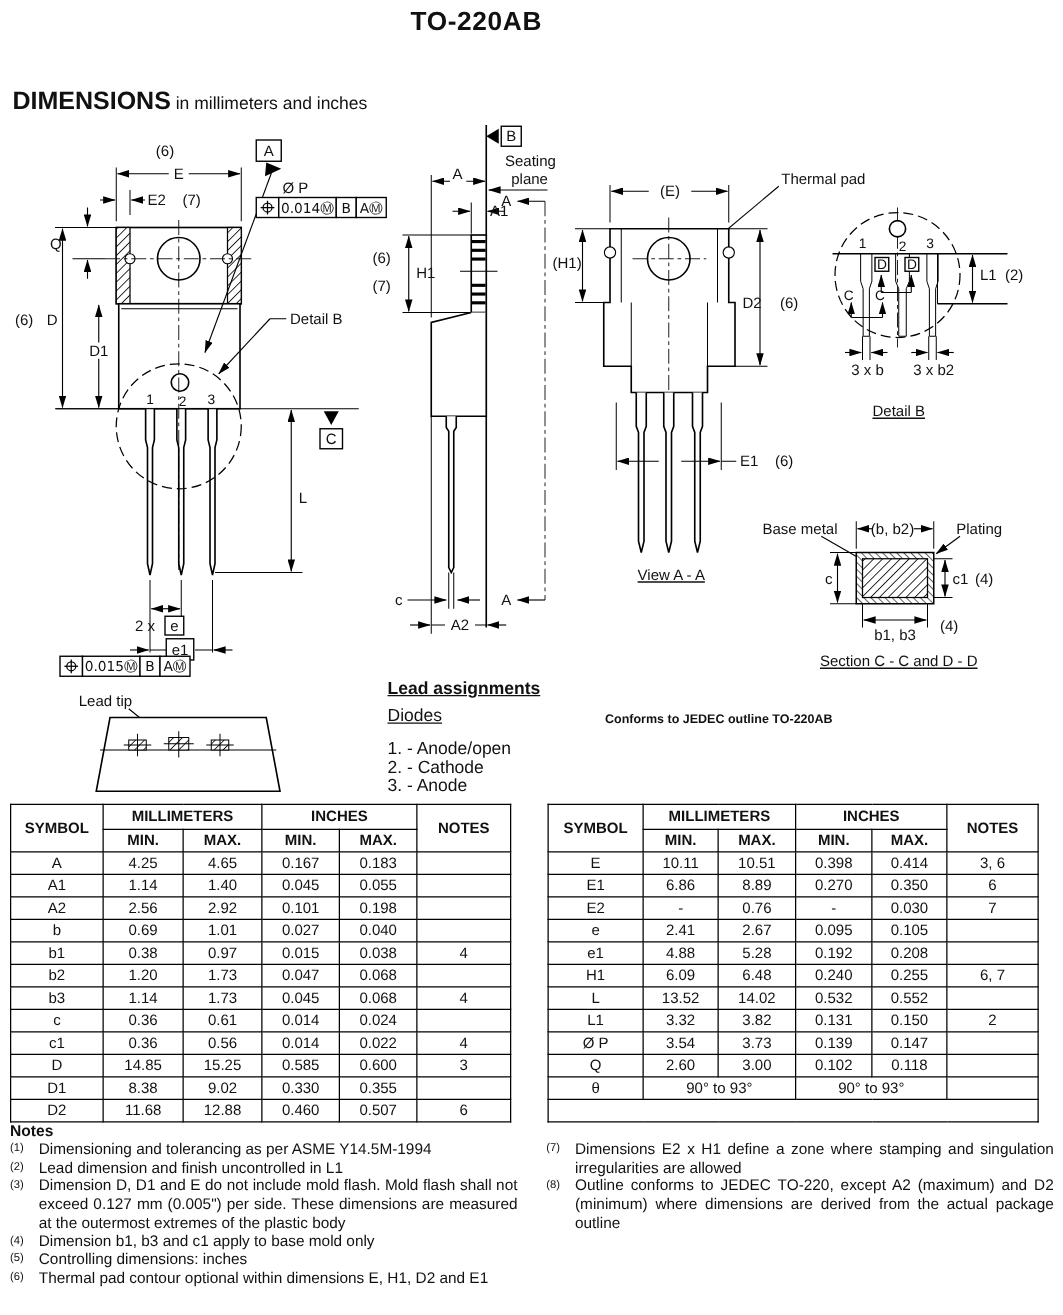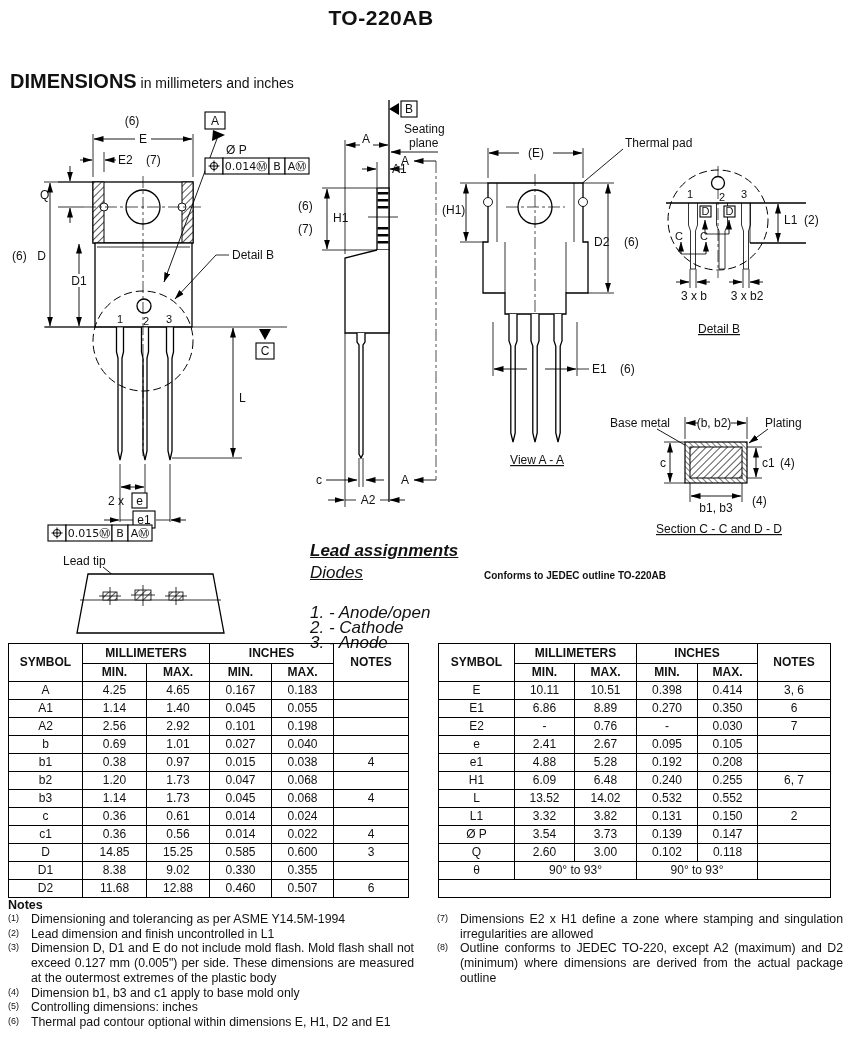--- a/index.html
+++ b/index.html
@@ -16,23 +16,23 @@
   .mid{text-anchor:middle;} .end{text-anchor:end;}
   .ul{text-decoration:underline;}
   .s{stroke:#000;stroke-width:1.3;fill:none;}
   .sw{stroke:#000;stroke-width:1.3;fill:#fff;}
   .t1{stroke:#000;stroke-width:.8;fill:none;}
   .dm{stroke:#000;stroke-width:.9;fill:none;marker-start:url(#ar);marker-end:url(#ar);}
   .de{stroke:#000;stroke-width:.9;fill:none;marker-end:url(#ar);}
   .cl{stroke:#000;stroke-width:.7;fill:none;stroke-dasharray:12 3 3 3;}
   .dc{stroke:#000;stroke-width:1;fill:none;stroke-dasharray:8 4;}
   .bx{fill:#fff;stroke:#000;stroke-width:1.1;}
-  .lead-block{position:absolute;left:310px;top:543px;font-size:17px;line-height:15px;font-style:italic;}
+  .lead-block{position:absolute;left:310px;top:543px;font-size:14px;line-height:15px;}
   .lead-block .la-title{font-weight:bold;text-decoration:underline;margin-bottom:7px;}
-  .lead-block .la-sub{text-decoration:underline;margin-bottom:25px;}
+  .lead-block .la-sub{text-decoration:underline;margin-bottom:11px;}
   .conforms{position:absolute;left:484px;top:570px;font-size:10px;font-weight:bold;}
   .dtable{position:absolute;border-collapse:collapse;table-layout:fixed;}
   .dtable th,.dtable td{border:1.2px solid #000;font-size:12px;text-align:center;
        padding:0;height:17px;line-height:1.05;overflow:hidden;}
   .dtable th{font-weight:bold;font-size:12px;}
   #left-table{left:8px;top:643px;width:400px;}
   #right-table{left:438px;top:643px;width:392px;}
   .notes-title{position:absolute;left:8px;top:898px;font-size:12.5px;font-weight:bold;}
   .notes-col{position:absolute;font-size:12.3px;line-height:14.7px;}
   #notes-left{left:8px;top:912px;width:406px;}

